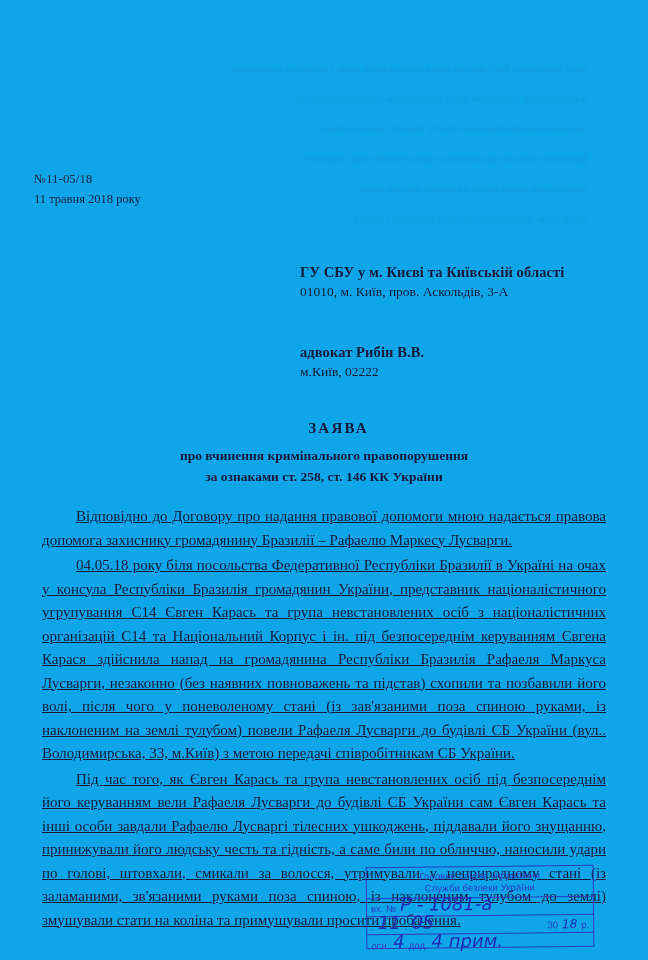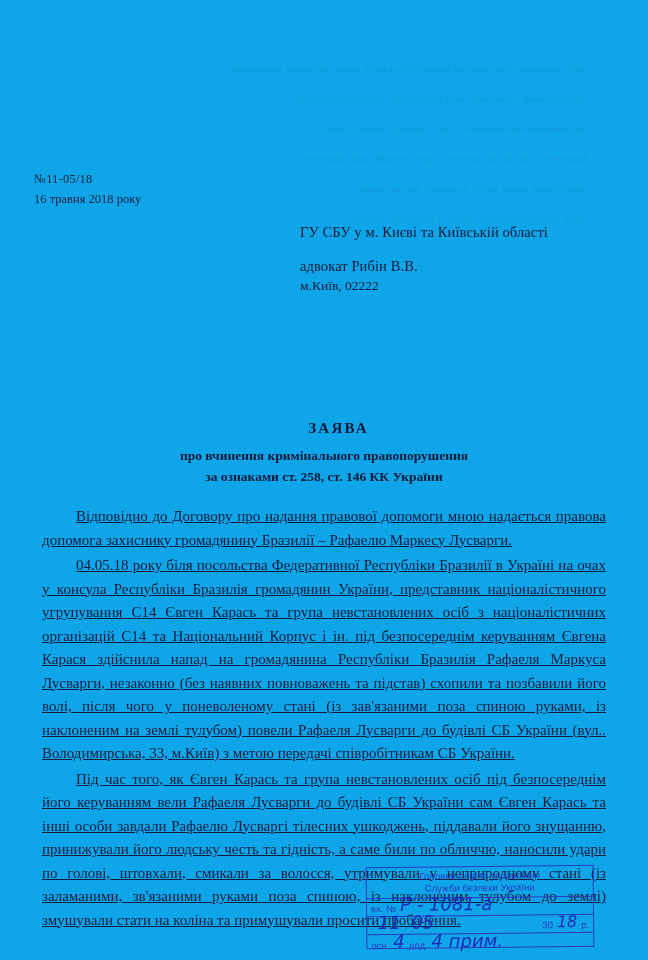--- a/index.html
+++ b/index.html
@@ -64,24 +64,25 @@
   }
 
   .addressee {
     position: absolute;
     left: 300px;
     top: 222px;
     width: 312px;
     color: #111a38;
   }
   .addressee .line-b {
-    font-weight: normal;
+    font-weight: bold;
     font-size: 14.5px;
     line-height: 20px;
     letter-spacing: 0.1px;
+    margin-top: 40px;
   }
   .addressee .line-n {
     font-size: 13.5px;
     line-height: 20px;
   }
   .addressee .grp { margin-bottom: 14px; }
 
   .title-block {
     position: absolute;
     left: 0;
@@ -155,45 +156,46 @@
   .stamp-row:last-child { border-bottom: none; }
   .stamp-lbl { white-space: nowrap; padding-bottom: 2px; }
   .hand {
     font-family: "DejaVu Sans", sans-serif;
     font-style: italic;
     font-size: 18px;
     color: #1d2bb5;
     padding: 0 4px 1px 4px;
     white-space: nowrap;
   }
-  .hand.sm { font-size: 16px; }
+  .hand.sm { font-size: 12px; }
   .flexfill { flex: 1; }
 </style>
 </head>
 <body>
 
 <div class="page">
 
   <div class="ghost-layer">
     <p>текст зворотного боку аркуша просвічується крізь папір і читається дзеркально</p>
     <p>нерозбірливий службовий текст попередньої сторінки документа</p>
     <p>продовження нерозбірливого тексту звороту аркуша паперу</p>
     <p>фрагменти слів що просвічуються крізь тонкий папір документа</p>
     <p>нерозбірливі рядки тексту на звороті аркуша заяви</p>
     <p>світлі сліди друкованого тексту зі зворотної сторони</p>
   </div>
 
   <div class="sheet">
 
     <div class="doc-number">№11-05/18</div>
-    <div class="doc-date">16 травня 2018 року</div>
+    <div class="doc-date">11 травня 2018 року</div>
 
     <div class="addressee">
       <div class="grp">
         <div class="line-b">ГУ СБУ у м. Києві та Київській області</div>
+        <div class="line-n">01010, м. Київ, пров. Аскольдів, 3-А</div>
       </div>
       <div class="grp">
         <div class="line-b">адвокат Рибін В.В.</div>
         <div class="line-n">м.Київ, 02222</div>
       </div>
     </div>
 
     <div class="title-block">
       <div class="title-main">ЗАЯВА</div>
       <div class="title-sub">про вчинення кримінального правопорушення</div>

